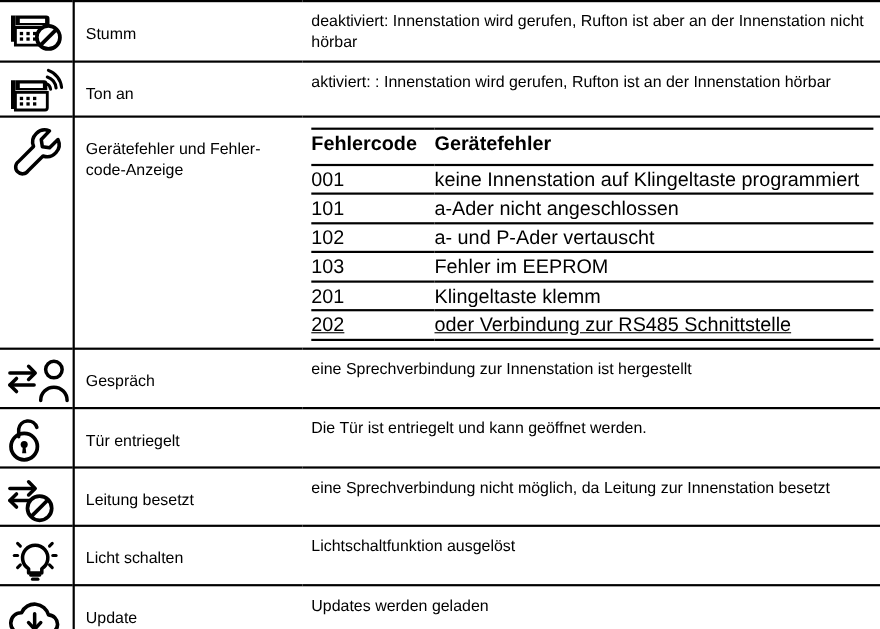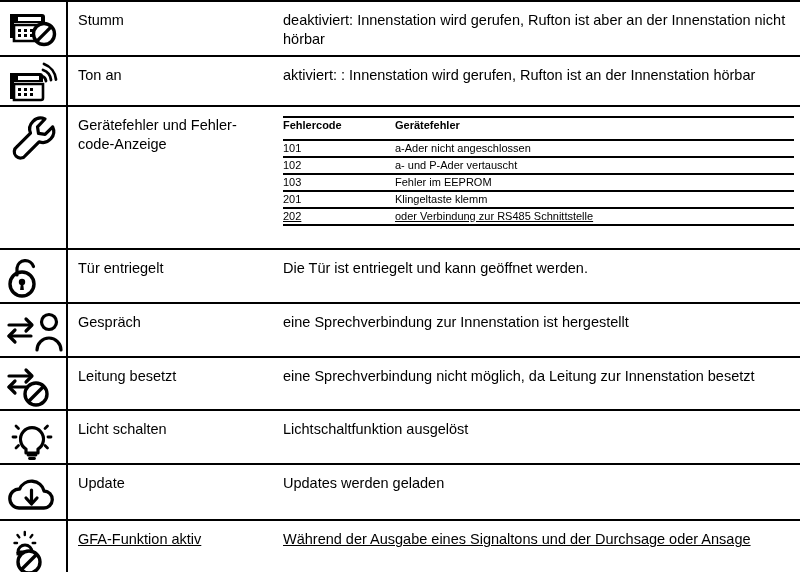--- a/index.html
+++ b/index.html
@@ -45,21 +45,21 @@
   .col-icon   { width: 66px; }
   .col-name   { width: 209px; }
   .col-desc   { width: 525px; }
 
   .cell-icon {
     height: 100%;
     padding: 2px 0 0 4px;
     box-sizing: border-box;
   }
   .cell-name {
-    padding: 9px 8px 6px 12px;
+    padding: 20px 8px 6px 12px;
     font-size: 14.5px;
     line-height: 1.32;
     box-sizing: border-box;
   }
   .cell-desc {
     padding: 9px 6px 6px 8px;
     font-size: 14.5px;
     line-height: 1.32;
     box-sizing: border-box;
   }
@@ -76,21 +76,21 @@
 
   .icon-svg { display: block; }
 
   
   .err-table {
     border-collapse: collapse;
     width: 100%;
   }
   .err-table td {
     padding: 0;
-    font-size: 11px;
+    font-size: 18px;
     line-height: 1.36;
     vertical-align: top;
   }
   .err-head td {
     font-weight: bold;
     padding-bottom: 6px;
   }
   .err-code-col { width: 112px; }
 
   .desc-line { display: block; }
@@ -194,20 +194,24 @@
         </td>
         <td class="col-desc">
           <div class="cell-desc">
             <table class="err-table">
               <tbody>
                 <tr class="err-head">
                   <td class="err-code-col">Fehlercode</td>
                   <td>Gerätefehler</td>
                 </tr>
                 <tr>
+                  <td class="err-code-col">001</td>
+                  <td>keine Innenstation auf Klingeltaste programmiert</td>
+                </tr>
+                <tr>
                   <td class="err-code-col">101</td>
                   <td>a-Ader nicht angeschlossen</td>
                 </tr>
                 <tr>
                   <td class="err-code-col">102</td>
                   <td>a- und P-Ader vertauscht</td>
                 </tr>
                 <tr>
                   <td class="err-code-col">103</td>
                   <td>Fehler im EEPROM</td>
@@ -216,42 +220,20 @@
                   <td class="err-code-col">201</td>
                   <td>Klingeltaste klemm</td>
                 </tr>
                 <tr>
                   <td class="err-code-col">202</td>
                   <td>oder Verbindung zur RS485 Schnittstelle</td>
                 </tr>
               </tbody>
             </table>
           </div>
-        </td>
-      </tr>
-
-      <tr style="height:54px">
-        <td class="col-icon">
-          <div class="cell-icon">
-            <span>
-              <svg class="icon-svg" width="58" height="46" viewBox="0 0 58 46" style="margin-top:2px">
-
-                <path d="M13 21 v-7 a8.5 8.5 0 0 1 16.5 -1.5" fill="none" stroke="#000" stroke-width="3.2" stroke-linecap="round"></path>
-                <circle cx="18" cy="30" r="12" fill="none" stroke="#000" stroke-width="3.4"></circle>
-                <circle cx="18" cy="28" r="3.2" fill="#000"></circle>
-                <path d="M16.9 29 h2.2 l0.8 7 h-3.8 z" fill="#000"></path>
-              </svg>
-            </span>
-          </div>
-        </td>
-        <td class="col-name">
-          <div class="cell-name">Tür entriegelt</div>
-        </td>
-        <td class="col-desc">
-          <div class="cell-desc">Die Tür ist entriegelt und kann geöffnet werden.</div>
         </td>
       </tr>
 
       <tr style="height:54px">
         <td class="col-icon">
           <div class="cell-icon">
             <span>
               <svg class="icon-svg" width="62" height="46" viewBox="0 0 62 46" style="margin-top:3px">
 
                 <g stroke="#000" stroke-width="3.2" fill="none" stroke-linecap="round" stroke-linejoin="round">
@@ -265,20 +247,42 @@
                 <path d="M33 41 a12 12 0 0 1 24 0" fill="none" stroke="#000" stroke-width="3.2" stroke-linecap="round"></path>
               </svg>
             </span>
           </div>
         </td>
         <td class="col-name">
           <div class="cell-name">Gespräch</div>
         </td>
         <td class="col-desc">
           <div class="cell-desc">eine Sprechverbindung zur Innenstation ist hergestellt</div>
+        </td>
+      </tr>
+
+      <tr style="height:54px">
+        <td class="col-icon">
+          <div class="cell-icon">
+            <span>
+              <svg class="icon-svg" width="58" height="46" viewBox="0 0 58 46" style="margin-top:2px">
+
+                <path d="M13 21 v-7 a8.5 8.5 0 0 1 16.5 -1.5" fill="none" stroke="#000" stroke-width="3.2" stroke-linecap="round"></path>
+                <circle cx="18" cy="30" r="12" fill="none" stroke="#000" stroke-width="3.4"></circle>
+                <circle cx="18" cy="28" r="3.2" fill="#000"></circle>
+                <path d="M16.9 29 h2.2 l0.8 7 h-3.8 z" fill="#000"></path>
+              </svg>
+            </span>
+          </div>
+        </td>
+        <td class="col-name">
+          <div class="cell-name">Tür entriegelt</div>
+        </td>
+        <td class="col-desc">
+          <div class="cell-desc">Die Tür ist entriegelt und kann geöffnet werden.</div>
         </td>
       </tr>
 
       <tr style="height:52px">
         <td class="col-icon">
           <div class="cell-icon">
             <span>
               <svg class="icon-svg" width="60" height="46" viewBox="0 0 60 46" style="margin-top:3px">
                 <g stroke="#000" stroke-width="3.2" fill="none" stroke-linecap="round" stroke-linejoin="round">
                   <line x1="5" y1="13" x2="27" y2="13"></line>

